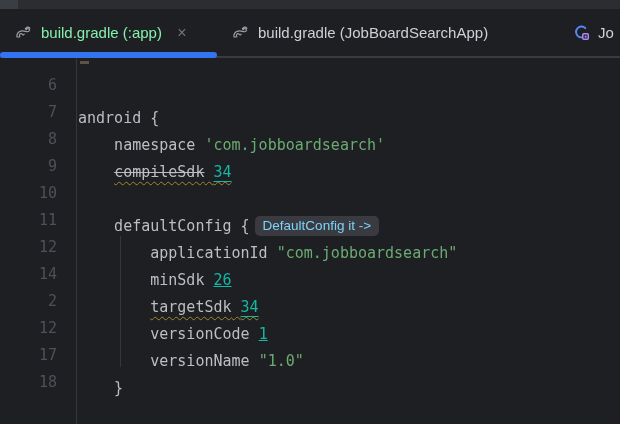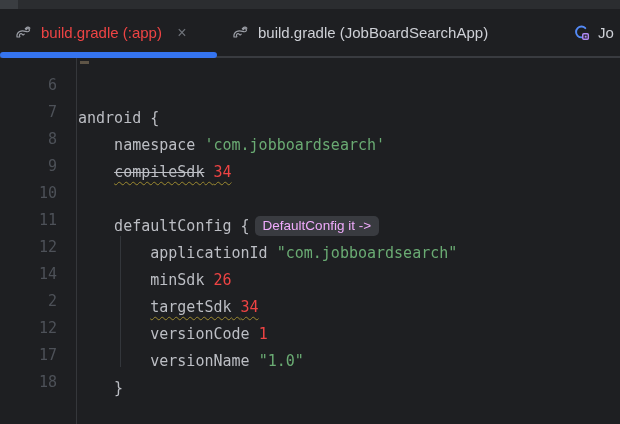--- a/index.html
+++ b/index.html
@@ -14,21 +14,21 @@
   .top-strip { position:relative; height:9px; background:#2b2d30; }
   .top-strip .corner-block { position:absolute; left:0; top:0; width:18px; height:9px; background:#3a3d41; }
 
   
   .tab-bar {
     position:relative; height:49px; display:flex; align-items:stretch;
     background:#1e1f22; border-bottom:2px solid #393b40;
   }
   .tab { display:flex; align-items:center; overflow:hidden; white-space:nowrap; cursor:default; }
   .tab-label { font-size:15px; color:#ced0d6; margin-left:8px; }
-  .tab.active .tab-label { color:#ef4444; }
+  .tab.active .tab-label { color:#86efac; }
   .tab-1 { width:217px; padding-left:13px; }
   .tab-2 { width:345px; padding-left:13px;text-align:right; }
   .tab-3 { flex:1; padding-left:11px; }
   .tab-icon { flex:0 0 auto; display:inline-flex; }
   .close-btn {
     margin-left:12px; font-size:16px; line-height:14px; color:#6f737a;
     width:16px; height:16px; display:inline-flex; align-items:center; justify-content:center;
     border-radius:3px; cursor:pointer;
   }
   .active-underline {
@@ -48,31 +48,31 @@
     color:#4d5158;
   }
   .code {
     flex:1; padding-top:20px; padding-left:1px; overflow:hidden;
     font-family:"DejaVu Sans Mono", monospace; font-size:15px; line-height:27px;
     color:#bcbec4; white-space:pre;
   }
   .code .line { height:27px; }
   .c-plain  { color:#bcbec4; }
   .c-string { color:#6aab73; }
-  .c-number { color:#ef4444; }
+  .c-number { color:#14b8a6;text-decoration:underline; }
   .strike   { text-decoration:line-through; text-decoration-color:#bcbec4; }
   .wave {
     text-decoration:underline wavy #9d8a30;
     text-decoration-thickness:1px;
     text-underline-offset:4px;
     -webkit-text-decoration-skip-ink:none; text-decoration-skip-ink:none;
   }
   .inlay-hint {
     display:inline-block; margin-left:5px; padding:1px 8px 2px 8px;
-    background:#393b40; color:#f0abfc; border-radius:5px;
+    background:#393b40; color:#7dd3fc; border-radius:5px;
     font-family:"Liberation Sans", sans-serif; font-size:13.5px; line-height:17px;
     vertical-align:1px; white-space:nowrap;
   }
   .indent-guide { position:absolute; left:120px; top:178px; width:1px; height:131px; background:#33363b; }
   .text-fragment { position:absolute; left:80px; top:3px; width:9px; height:3px; background:#6e6250; opacity:.8; }
 </style>
 </head>
 <body>
 
 <div class="top-strip">

